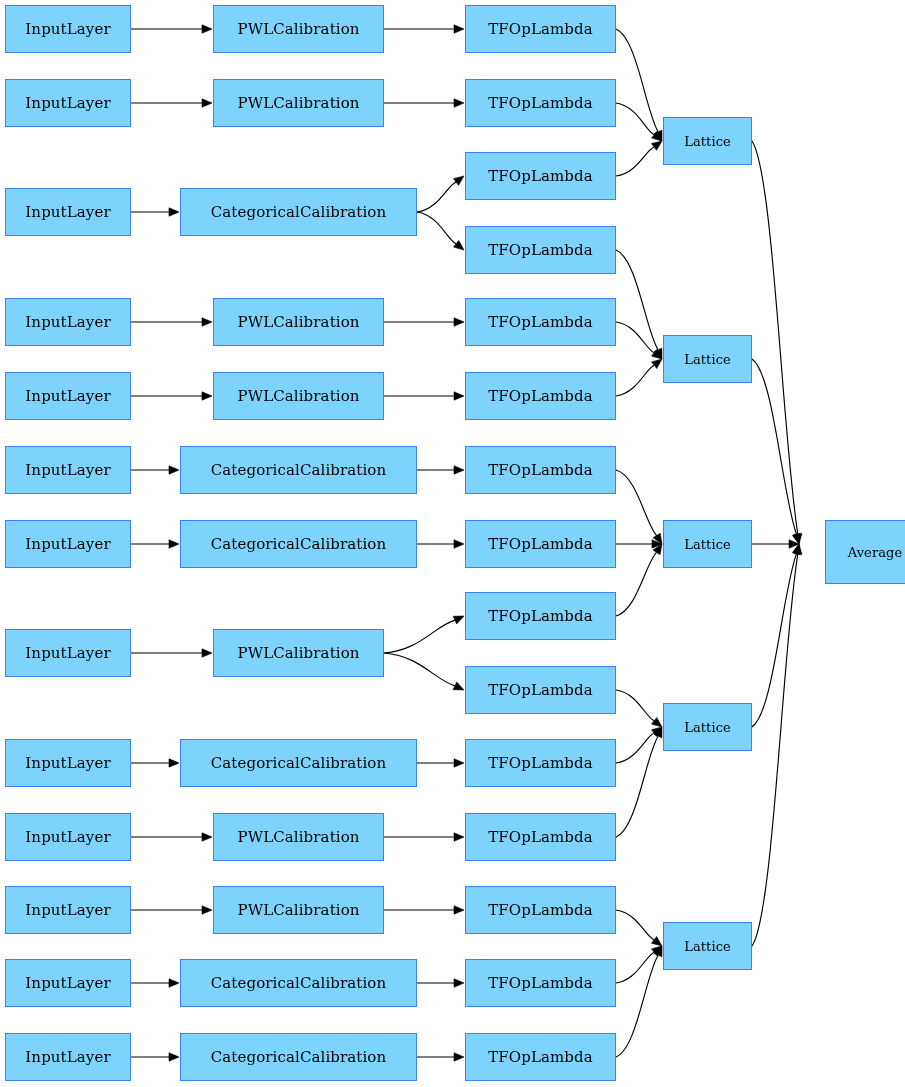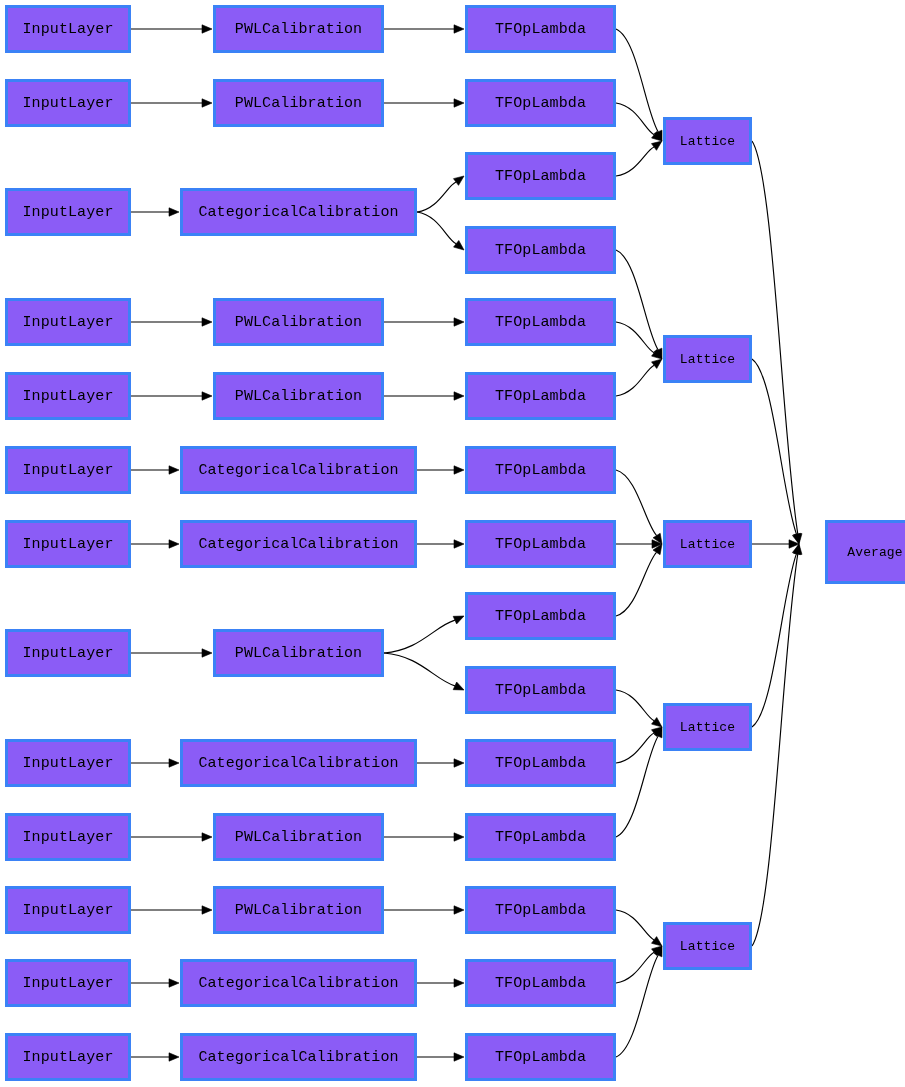--- a/index.html
+++ b/index.html
@@ -6,32 +6,31 @@
   #canvas{
     position:relative;
     width:905px;height:1087px;
     background:#ffffff;
     font-family:"DejaVu Serif","Liberation Serif",serif;
     overflow:hidden;
   }
   .node{
     position:absolute;
     box-sizing:border-box;
-    border:3px solid #3b82f6;
-    background:#8b5cf6;
+    border:1px solid #3b82f6;
+    background:#7dd3fc;
     display:flex;
     align-items:center;
     justify-content:center;
     color:#000000;
     white-space:nowrap;
     font-size:15px;
     line-height:1;
     letter-spacing:0.1px;
     z-index:2;
-    font-family:Liberation Mono, monospace;
   }
   .node.lattice, .node.average{ font-size:13px; }
   svg#edges{
     position:absolute;
     left:0;top:0;
     width:905px;height:1087px;
     z-index:1;
     pointer-events:none;
   }
   svg#edges path{ fill:none; stroke:#000000; stroke-width:1.15; }

